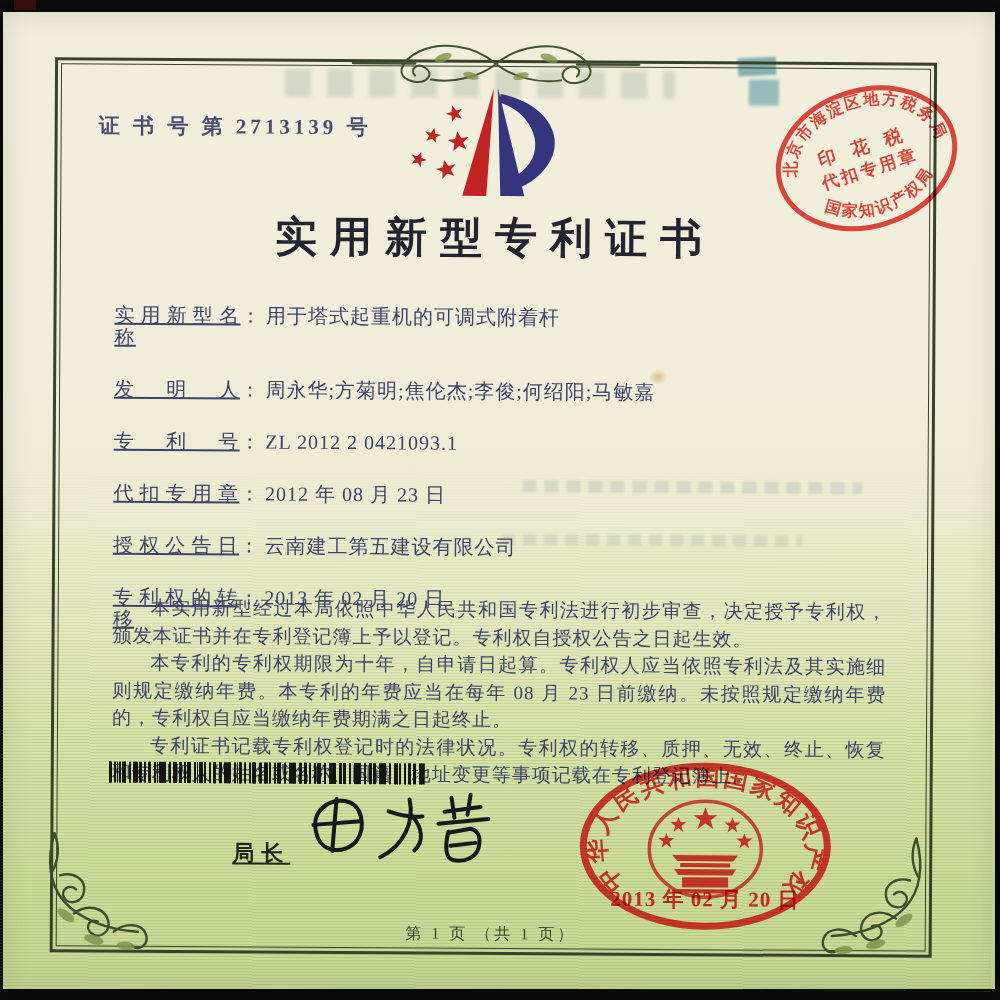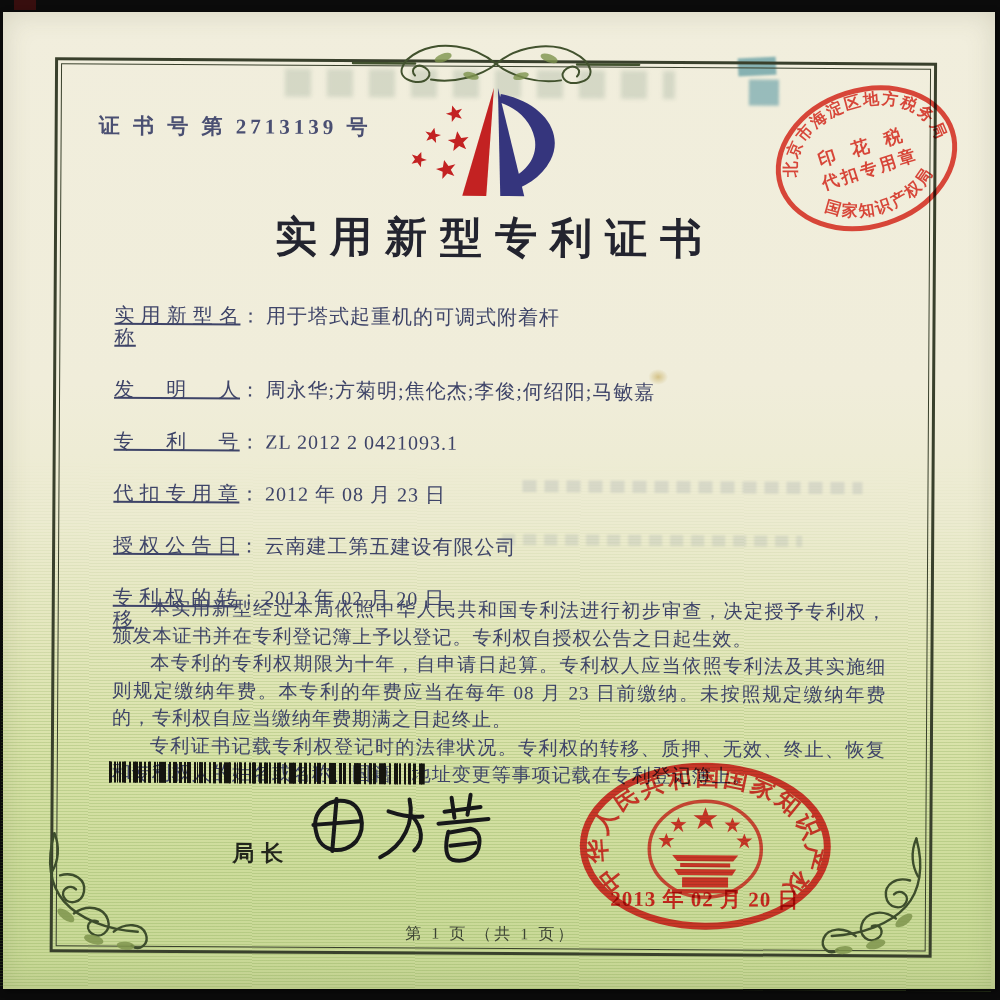--- a/index.html
+++ b/index.html
@@ -63,21 +63,21 @@
   .paras p{margin:0;text-indent:2em;}
   .barcode{
     position:absolute;left:108px;top:752px;width:316px;height:21px;
     background:
       repeating-linear-gradient(90deg,#15150f 0 2px,rgba(0,0,0,0) 2px 5px),
       repeating-linear-gradient(90deg,#15150f 0 1px,rgba(0,0,0,0) 1px 8px),
       repeating-linear-gradient(90deg,#15150f 0 3px,rgba(0,0,0,0) 3px 13px);
   }
   .sig-role{
     position:absolute;left:232px;top:828px;
-    font-size:22px;color:#22251c;letter-spacing:7px;font-weight:bold;
+    font-size:22px;color:#22251c;letter-spacing:7px;font-weight:bold;text-decoration:underline;
   }
   .sig-svg{position:absolute;left:296px;top:776px;}
   .sr{position:absolute;width:1px;height:1px;overflow:hidden;clip:rect(0 0 0 0);white-space:nowrap;}
   .office-seal{position:absolute;left:568px;top:736px;mix-blend-mode:multiply;opacity:.93;}
   .seal-date{
     position:absolute;left:590px;top:872px;width:230px;text-align:center;
     font-size:21px;font-weight:bold;color:#c8281e;letter-spacing:1px;
     mix-blend-mode:multiply;
   }
   .tax-seal{position:absolute;left:760px;top:58px;transform:rotate(-18deg);mix-blend-mode:multiply;opacity:.92;}

